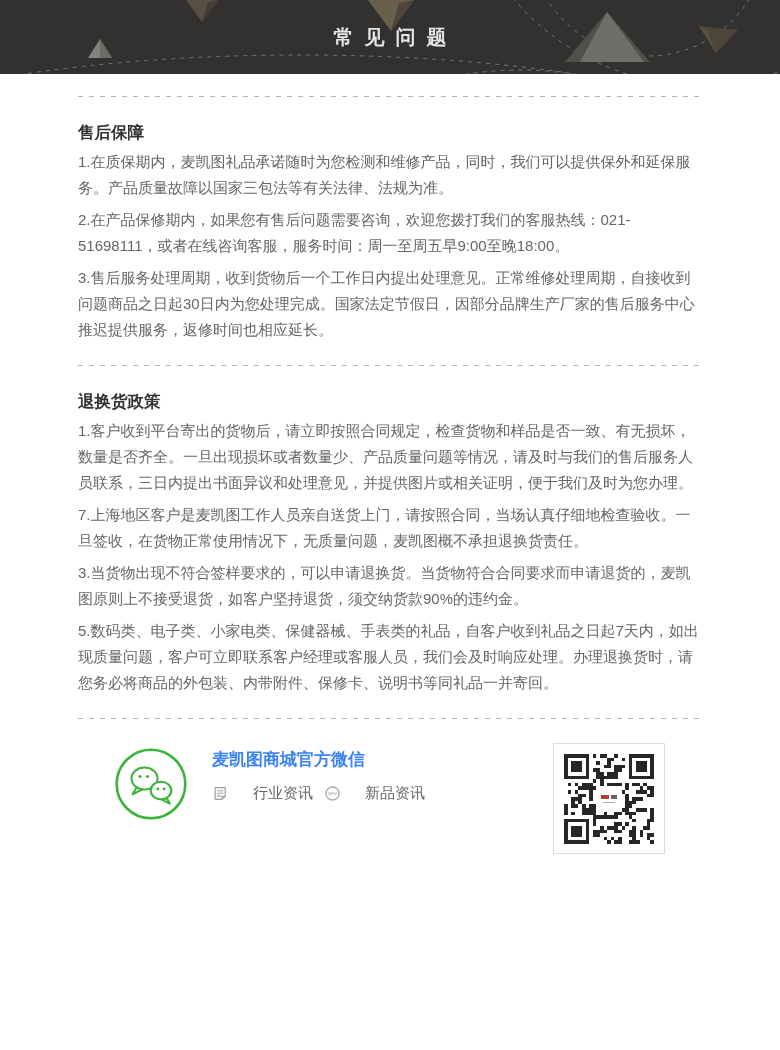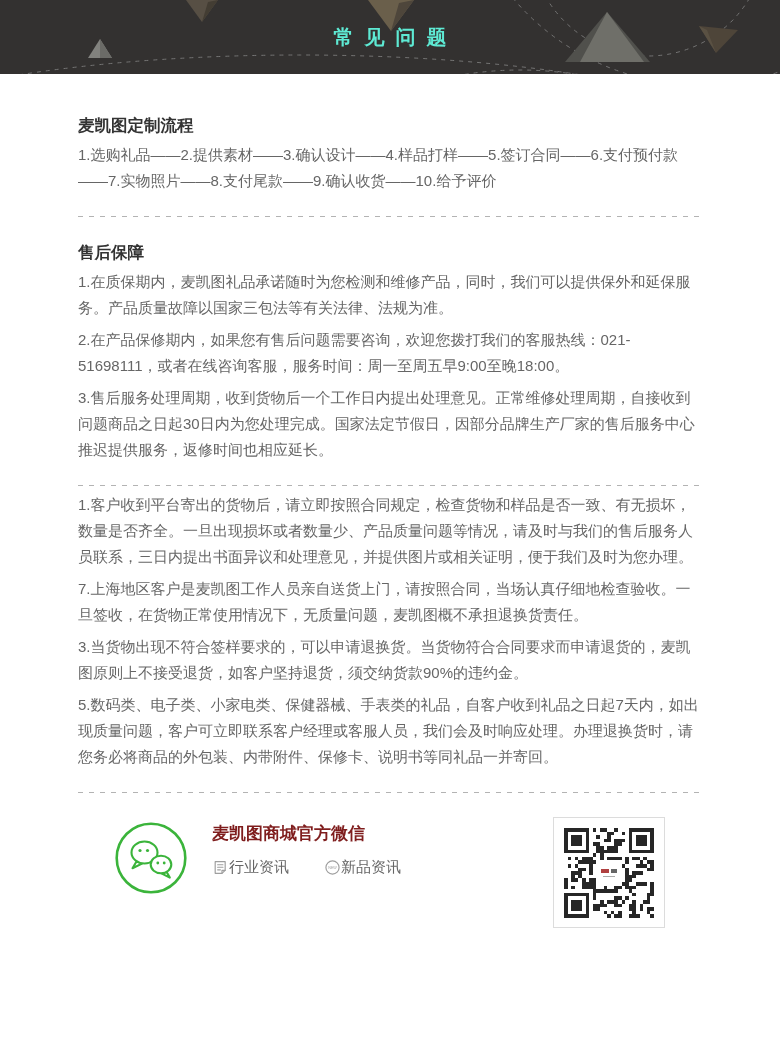--- a/index.html
+++ b/index.html
@@ -4,37 +4,37 @@
 <style>
   * { box-sizing: border-box; }
   html, body { margin: 0; padding: 0; background: #fff; }
   body { font-family: "Liberation Sans", "DejaVu Sans", sans-serif; }
   .page { width: 780px; height: 1050px; margin: 0 auto; background: #fff; overflow: hidden; position: relative; }
 
   
   .banner { position: relative; height: 74px; background: #333130; overflow: hidden; }
   .banner-deco { position: absolute; inset: 0; width: 100%; height: 100%; }
   .page-title { position: absolute; inset: 0; display: flex; align-items: center; justify-content: center;
-    margin: 0; color: #5eead4; font-size: 20px; font-weight: bold; letter-spacing: 11px; text-indent: 11px; }
+    margin: 0; color: #e5e5e5; font-size: 20px; font-weight: bold; letter-spacing: 11px; text-indent: 11px; }
 
   
   .content { padding: 0 78px; }
   .sec-heading { font-size: 16.5px; font-weight: bold; color: #333333; margin: 24px 0 0; line-height: 22px; }
   .sec-heading.first { margin-top: 40px; }
   .body-text { font-size: 15px; color: #666666; line-height: 26px; margin: 6px 0 0; }
   .dashed-divider { height: 1px; margin: 22px 0 0;
     background: repeating-linear-gradient(90deg, #b3b3b3 0 5px, transparent 5px 11px); }
 
   
   .wechat-footer { display: flex; align-items: flex-start; padding: 0; margin-top: 12px; }
   .wechat-logo-wrap { margin: 16px 0 0 36px; width: 74px; height: 74px; flex: 0 0 auto; }
   .wechat-info { margin: 17px 0 0 24px; }
-  .wechat-title { margin: 0 0 13px; font-size: 17px; font-weight: bold; color: #7f1d1d; }
+  .wechat-title { margin: 0 0 13px; font-size: 17px; font-weight: bold; color: #3b82f6; }
   .wechat-grid { display: grid; grid-template-columns: 112px 112px; row-gap: 11px; }
-  .wechat-item { display: flex; align-items: center; gap: 0; }
+  .wechat-item { display: flex; align-items: center; gap: 24px; }
   .wechat-item .f-icon { width: 17px; height: 17px; flex: 0 0 auto; display: block; }
   .wechat-item .f-label { font-size: 15px; color: #666666; white-space: nowrap; }
   .qr-box { margin: 12px 37px 0 auto; width: 112px; height: 111px; background: #fff;
     border: 1px solid #dcdcdc; display: flex; align-items: center; justify-content: center; }
 </style>
 </head>
 <body>
 
 <div class="page">
 
@@ -59,37 +59,34 @@
         <polygon points="607,12 644,62 580,62" fill="#6f6f69"></polygon>
         <polygon points="699,26 738,30 716,53" fill="#4e4539"></polygon>
         <polygon points="699,26 707,30 716,53" fill="#5a5143"></polygon>
       </g>
     </svg>
     <h1 class="page-title">常见问题</h1>
   </header>
 
   <main class="content">
 
-    <section>
-      <h2 class="sec-heading first">麦凯图定制流程</h2>
-      <p class="body-text">1.选购礼品——2.提供素材——3.确认设计——4.样品打样——5.签订合同——6.支付预付款——7.实物照片——8.支付尾款——9.确认收货——10.给予评价</p>
-    </section>
 
     <div class="dashed-divider"></div>
 
     <section>
       <h2 class="sec-heading">售后保障</h2>
       <p class="body-text">1.在质保期内，麦凯图礼品承诺随时为您检测和维修产品，同时，我们可以提供保外和延保服务。产品质量故障以国家三包法等有关法律、法规为准。</p>
       <p class="body-text">2.在产品保修期内，如果您有售后问题需要咨询，欢迎您拨打我们的客服热线：021-51698111，或者在线咨询客服，服务时间：周一至周五早9:00至晚18:00。</p>
       <p class="body-text">3.售后服务处理周期，收到货物后一个工作日内提出处理意见。正常维修处理周期，自接收到问题商品之日起30日内为您处理完成。国家法定节假日，因部分品牌生产厂家的售后服务中心推迟提供服务，返修时间也相应延长。</p>
     </section>
 
     <div class="dashed-divider"></div>
 
     <section>
+      <h2 class="sec-heading">退换货政策</h2>
       <p class="body-text">1.客户收到平台寄出的货物后，请立即按照合同规定，检查货物和样品是否一致、有无损坏，数量是否齐全。一旦出现损坏或者数量少、产品质量问题等情况，请及时与我们的售后服务人员联系，三日内提出书面异议和处理意见，并提供图片或相关证明，便于我们及时为您办理。</p>
       <p class="body-text">7.上海地区客户是麦凯图工作人员亲自送货上门，请按照合同，当场认真仔细地检查验收。一旦签收，在货物正常使用情况下，无质量问题，麦凯图概不承担退换货责任。</p>
       <p class="body-text">3.当货物出现不符合签样要求的，可以申请退换货。当货物符合合同要求而申请退货的，麦凯图原则上不接受退货，如客户坚持退货，须交纳货款90%的违约金。</p>
       <p class="body-text">5.数码类、电子类、小家电类、保健器械、手表类的礼品，自客户收到礼品之日起7天内，如出现质量问题，客户可立即联系客户经理或客服人员，我们会及时响应处理。办理退换货时，请您务必将商品的外包装、内带附件、保修卡、说明书等同礼品一并寄回。</p>
     </section>
 
     <div class="dashed-divider"></div>
 
     <footer class="wechat-footer">
 

